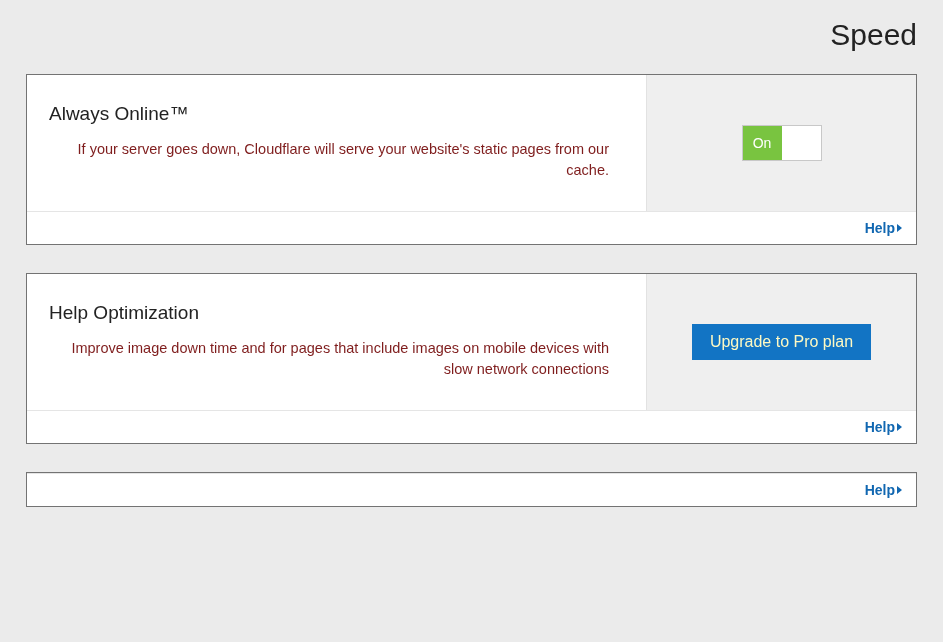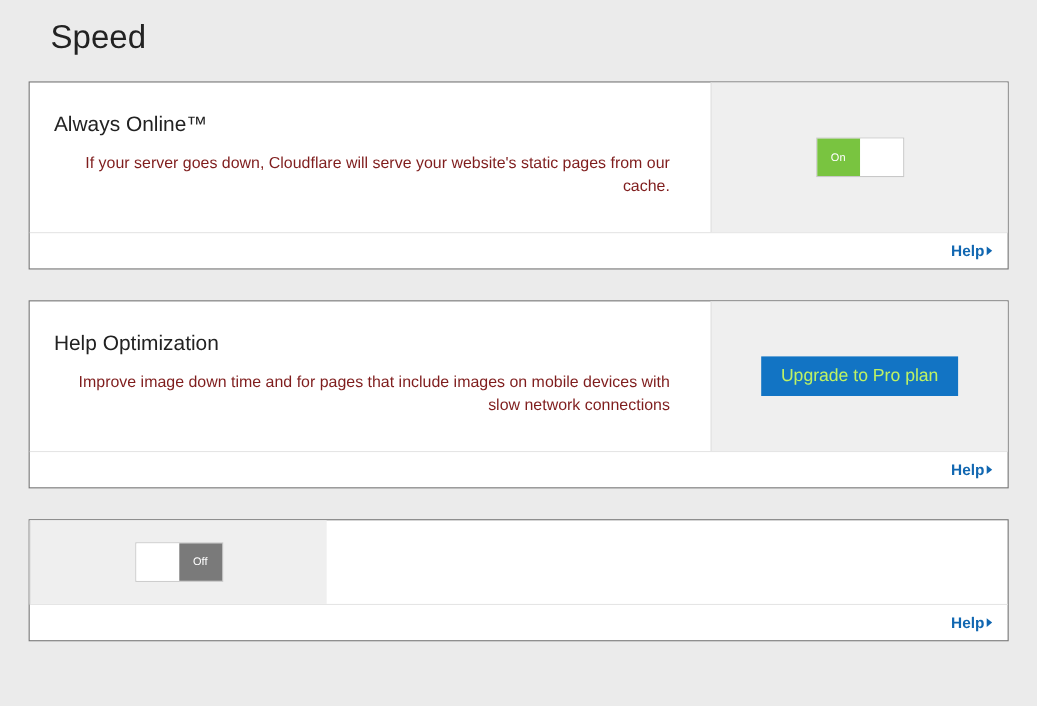--- a/index.html
+++ b/index.html
@@ -10,21 +10,22 @@
     font-family: -apple-system, "Helvetica Neue", Helvetica, Arial, sans-serif;
     color: #333;
   }
   .page {
     padding: 18px 26px 0 26px;
   }
   h1.page-title {
     font-size: 30px;
     font-weight: 400;
     color: #222;
-    margin: 0 0 22px 20px;
+    margin: 0 0 22px 6px;
+    text-align: right;
   }
   .card {
     background: #fff;
     border: 1px solid #737373;
     margin-bottom: 28px;
   }
   .card-body {
     display: flex;
   }
   .card-left {
@@ -83,30 +84,30 @@
     border: 1px solid #c8c8c8;
     display: flex;
     cursor: pointer;
     background: #fff;
   }
   .toggle .half {
     flex: 1;
     display: flex;
     align-items: center;
     justify-content: center;
-    font-size: 10px;
+    font-size: 14px;
     color: #fff;
   }
   .toggle.on  .half.active { background: #79c440; }
   .toggle.off .half.active { background: #7a7a7a; }
   .toggle .half.empty { background: #fff; }
 
   .upgrade-btn {
     background: #1274c4;
-    color: #bef264;
+    color: #fef9c3;
     border: none;
     font-size: 16px;
     padding: 9px 18px;
     cursor: pointer;
   }
 </style>
 </head>
 <body>
 
 <div class="page">
@@ -146,26 +147,20 @@
     <div class="card-footer">
       <a class="help-link">
         <span>Help</span>
         <span class="help-caret"></span>
       </a>
     </div>
   </div>
 
   <div class="card">
     <div class="card-body">
-      <div class="card-right">
-        <div class="toggle off">
-          <div class="half empty"></div>
-          <div class="half active">Off</div>
-        </div>
-      </div>
     </div>
     <div class="card-footer">
       <a class="help-link">
         <span>Help</span>
         <span class="help-caret"></span>
       </a>
     </div>
   </div>
 
 </div>

